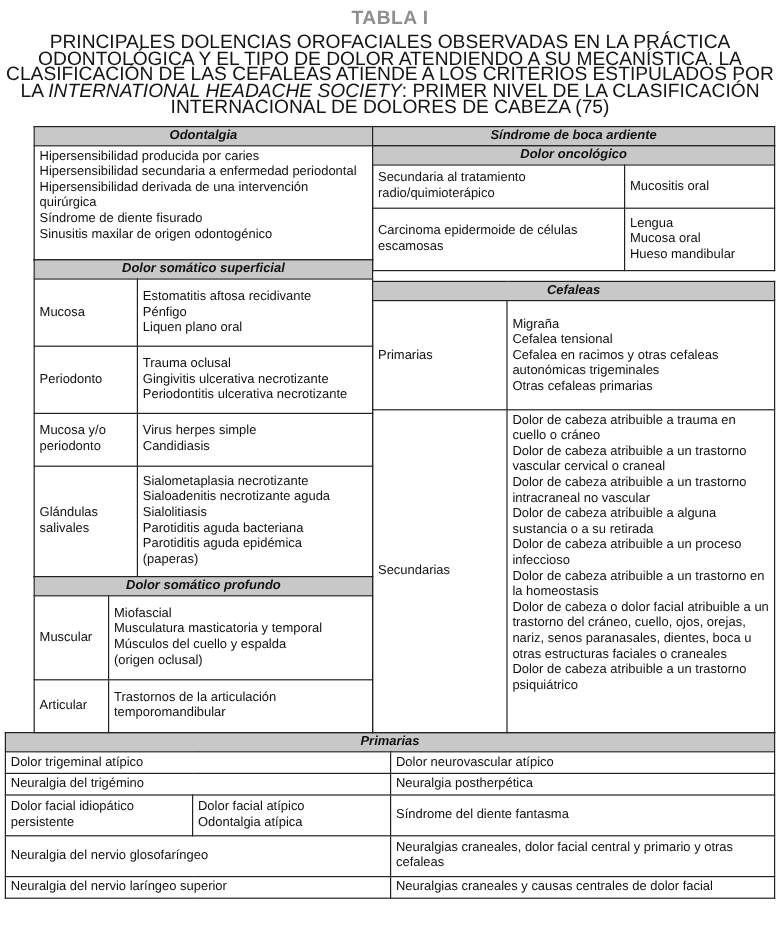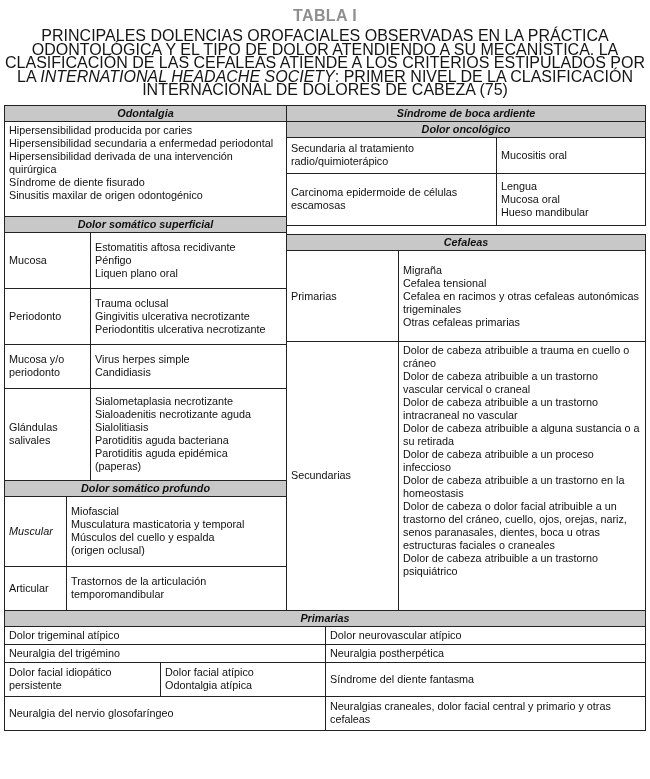--- a/index.html
+++ b/index.html
@@ -16,21 +16,21 @@
     margin: 2px 0 4px 0;
   }
   .caption {
     font-size: 16px;
     line-height: 13.5px;
     color: #151515;
     padding: 0 1px;
   }
   .caption i { font-style: italic; }
 
-  .cols { display: flex; align-items: stretch; }
+  .cols { display: flex; align-items: stretch; margin-left: 24px; }
   .col { display: flex; flex-direction: column; }
   .col-left { width: 283px; }
   .col-right { flex: 1; margin-left: -1px; }
   .col > table + table { margin-top: -1px; }
   .grow { flex: 1; }
   .gap { height: 8px; }
 
   table { border-collapse: collapse; width: 100%; table-layout: fixed; }
   td {
     border: 1px solid var(--border, #222222);
@@ -53,21 +53,21 @@
   }
   .prelines { white-space: pre-line; }
   .top { vertical-align: top; }
 
   .h18 { height: 18px; }
   .h34 { height: 34px; }
   .h36 { height: 36px; }
   .h44 { height: 44px; }
   .h52 { height: 52px; }
   .h56 { height: 56px; }
-  .h70 { height: 70px; font-style: italic; }
+  .h70 { height: 70px; }
   .h86 { height: 86px; }
   .h92 { height: 92px; }
   .h95 { height: 95px; }
   .h254 { height: 254px; }
 
   .neuralgia { margin-top: -1px; }
 </style>
 </head>
 <body>
 
@@ -248,16 +248,20 @@
     <tr>
       <td class="h34">Dolor facial idiopático persistente</td>
       <td class="prelines">Dolor facial atípico
 Odontalgia atípica</td>
       <td>Síndrome del diente fantasma</td>
     </tr>
     <tr>
       <td colspan="2" class="h34">Neuralgia del nervio glosofaríngeo</td>
       <td>Neuralgias craneales, dolor facial central y primario y otras cefaleas</td>
     </tr>
+    <tr>
+      <td colspan="2" class="h18">Neuralgia del nervio laríngeo superior</td>
+      <td>Neuralgias craneales y causas centrales de dolor facial</td>
+    </tr>
   </tbody>
     </table>
 
 </div>
 
 </body></html>

